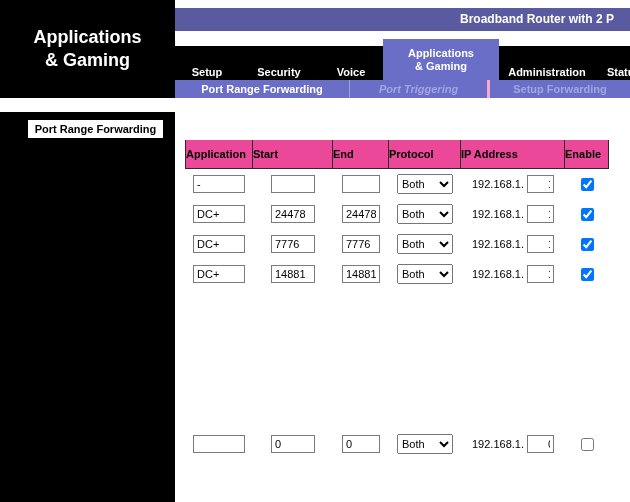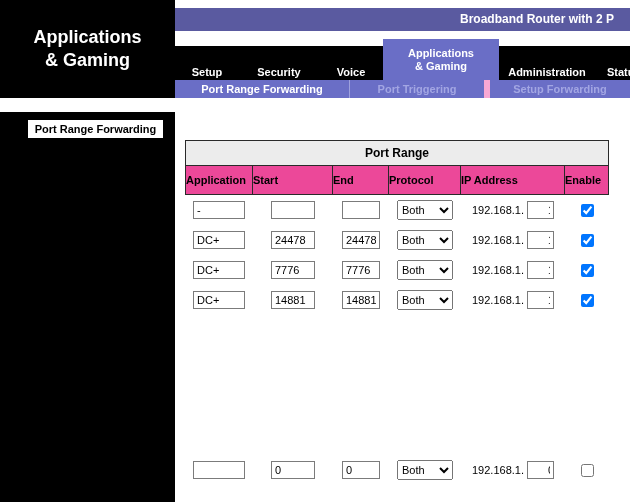--- a/index.html
+++ b/index.html
@@ -58,21 +58,21 @@
     position: absolute; left: 175px; top: 80px; width: 455px; height: 18px;
     background: #6a6ec6; display: flex;
   }
   .sub-item {
     font-size: 11px; font-weight: bold; line-height: 18px; text-align: center;
     cursor: pointer; white-space: nowrap; overflow: hidden;
   }
   .sub-item.active { color: #fff; }
   .sub-item.inactive { color: #a3a6e3; }
   .sub-1 { width: 175px; border-right: 1px solid #9ea1dd; }
-  .sub-2 { width: 140px; border-right: 6px solid #f9a8d4; }
+  .sub-2 { width: 140px; border-right: 3px solid #f9a8d4; font-style: italic; }
   .sub-3 { flex: 1; }
 
   
   .sidebar {
     position: absolute; left: 0; top: 112px; width: 175px; height: 390px;
     background: #000;
   }
   .side-label {
     margin: 8px 12px 0 28px; width: 135px;
     background: #fff; color: #000;
@@ -156,21 +156,20 @@
   <div class="sub-item sub-1 active">Port Range Forwarding</div>
   <div class="sub-item sub-2 inactive">Port Triggering</div>
   <div class="sub-item sub-3 inactive">Setup Forwarding</div>
 </div>
 
 <div class="sidebar">
   <div class="side-label">Port Range Forwarding</div>
 </div>
 
 <div class="pr-table">
-  <div class="pr-title">Port Range</div>
 
   <div class="pr-head">
     <div class="cell col-app">Application</div>
     <div class="cell col-start">Start</div>
     <div class="cell col-end">End</div>
     <div class="cell col-proto">Protocol</div>
     <div class="cell col-ip">IP Address</div>
     <div class="cell col-enable">Enable</div>
   </div>
 

